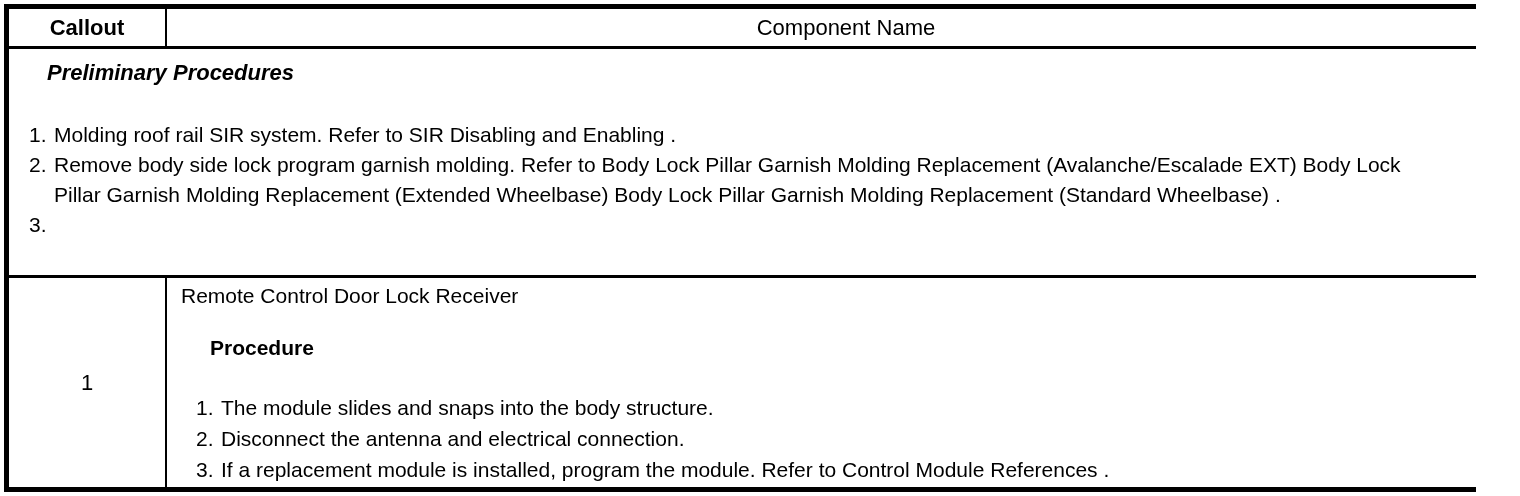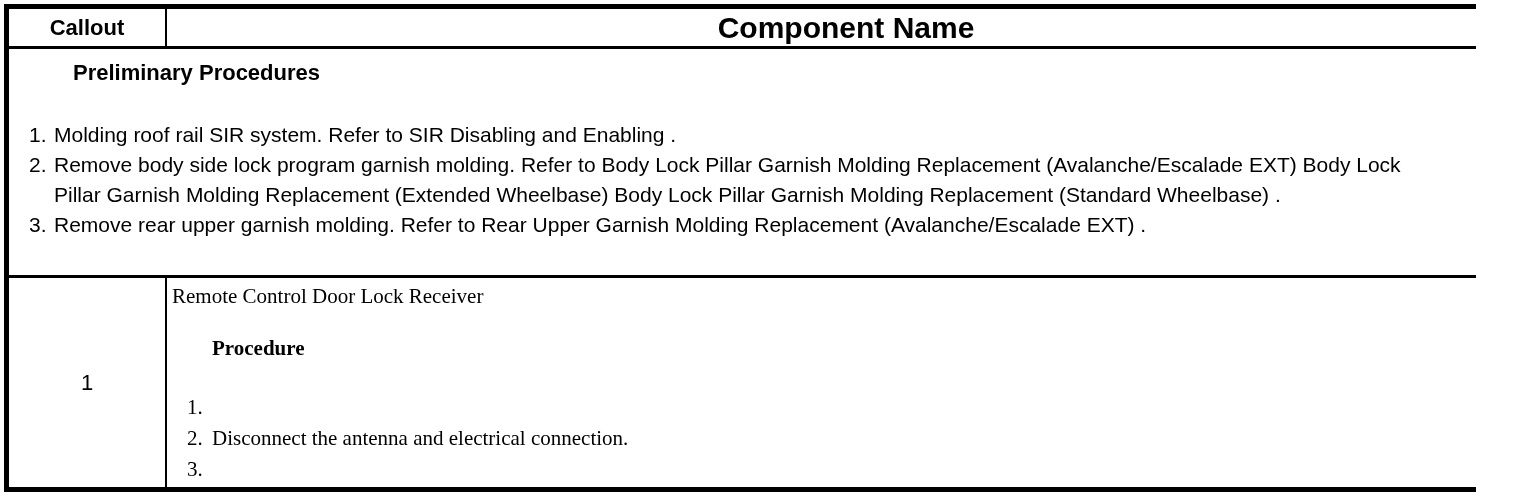--- a/index.html
+++ b/index.html
@@ -41,36 +41,37 @@
     align-items: center;
     justify-content: center;
     font-weight: bold;
     font-size: 22px;
   }
   .header-component-cell {
     flex: 1;
     display: flex;
     align-items: center;
     justify-content: center;
-    font-weight: bold;
-    font-size: 30px;
+    font-weight: normal;
+    font-size: 22px;
     padding-left: 14px;
   }
   
   .prelim-row {
     flex: 0 0 229px;
     border-bottom: 3px solid #000000;
     box-sizing: border-box;
     overflow: hidden;
   }
   .prelim-title {
     font-weight: bold;
     font-size: 22px;
     line-height: 23px;
-    margin: 12px 0 0 64px;
+    margin: 12px 0 0 38px;
+    font-style: italic;
   }
   .steps {
     margin: 0;
     padding: 0;
     list-style: none;
     font-size: 21px;
   }
   .prelim-row .steps {
     margin-top: 36px;
   }
@@ -95,33 +96,32 @@
   .detail-callout-cell {
     flex: 0 0 156px;
     border-right: 2px solid #000000;
     display: flex;
     align-items: center;
     justify-content: center;
     font-size: 22px;
   }
   .detail-component-cell {
     flex: 1;
-    padding: 5px 0 0 5px;
+    padding: 5px 0 0 14px;
     overflow: hidden;
-    font-family: Liberation Serif, serif;
   }
   .component-name {
     font-size: 21px;
     line-height: 26px;
   }
   .procedure-heading {
     font-weight: bold;
     font-size: 21px;
     line-height: 22px;
-    margin: 28px 0 0 40px;
+    margin: 28px 0 0 29px;
   }
   .detail-component-cell .steps {
     margin-top: 33px;
   }
   .detail-component-cell .step {
     line-height: 31px;
   }
   .detail-component-cell .step .num {
     margin-left: 15px;
   }
@@ -143,39 +143,40 @@
         <li class="step">
           <span class="num">1.</span>
           <span class="text">Molding roof rail SIR system. Refer to SIR Disabling and Enabling .</span>
         </li>
         <li class="step">
           <span class="num">2.</span>
           <span class="text">Remove body side lock program garnish molding. Refer to Body Lock Pillar Garnish Molding Replacement (Avalanche/Escalade EXT) Body Lock Pillar Garnish Molding Replacement (Extended Wheelbase) Body Lock Pillar Garnish Molding Replacement (Standard Wheelbase) .</span>
         </li>
         <li class="step">
           <span class="num">3.</span>
-          <span class="text">Remove rear upper garnish molding. Refer to Rear Upper Garnish Molding Replacement (Avalanche/Escalade EXT) .</span>
         </li>
       </ol>
     </div>
 
     <div class="detail-row">
       <div class="detail-callout-cell">1</div>
       <div class="detail-component-cell">
         <div class="component-name">Remote Control Door Lock Receiver</div>
         <div class="procedure-heading">Procedure</div>
         <ol class="steps">
           <li class="step">
             <span class="num">1.</span>
+            <span class="text">The module slides and snaps into the body structure.</span>
           </li>
           <li class="step">
             <span class="num">2.</span>
             <span class="text">Disconnect the antenna and electrical connection.</span>
           </li>
           <li class="step">
             <span class="num">3.</span>
+            <span class="text">If a replacement module is installed, program the module. Refer to Control Module References .</span>
           </li>
         </ol>
       </div>
     </div>
 
   </div>
 </div>
 
 </body></html>

